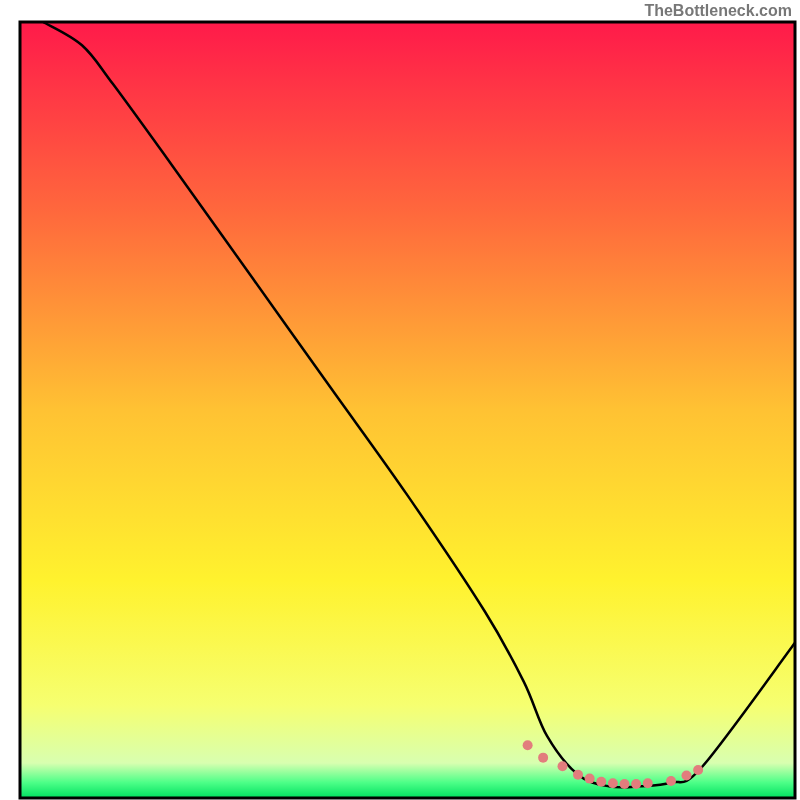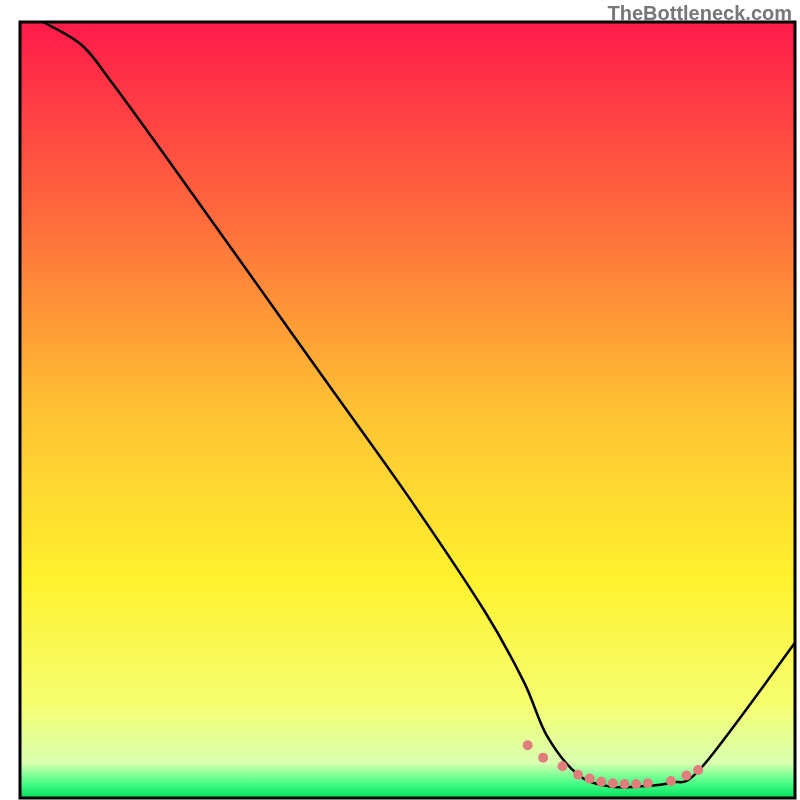--- a/index.html
+++ b/index.html
@@ -1,18 +1,18 @@
 <!DOCTYPE html>
 <html><head>
 <meta charset="utf-8">
 <style>
   * { margin: 0; padding: 0; box-sizing: border-box; }
   body { width: 800px; height: 800px; overflow: hidden; font-family: Arial, sans-serif; background: #fff; }
   .chart-container { position: relative; width: 800px; height: 800px; }
-  .watermark { position: absolute; top: 2px; right: 8px; font-size: 20px; font-weight: bold; color: #777; z-index: 10; }
+  .watermark { position: absolute; top: 2px; right: 8px; font-size: 16px; font-weight: bold; color: #777; z-index: 10; }
   svg { display: block; }
 </style>
 </head>
 <body>
 
 <div class="chart-container">
   <div class="watermark">TheBottleneck.com</div>
   <svg id="chart-svg" width="800" height="800" viewBox="0 0 800 800">
     <defs>
       <linearGradient id="bg-grad" x1="0" y1="0" x2="0" y2="1">

